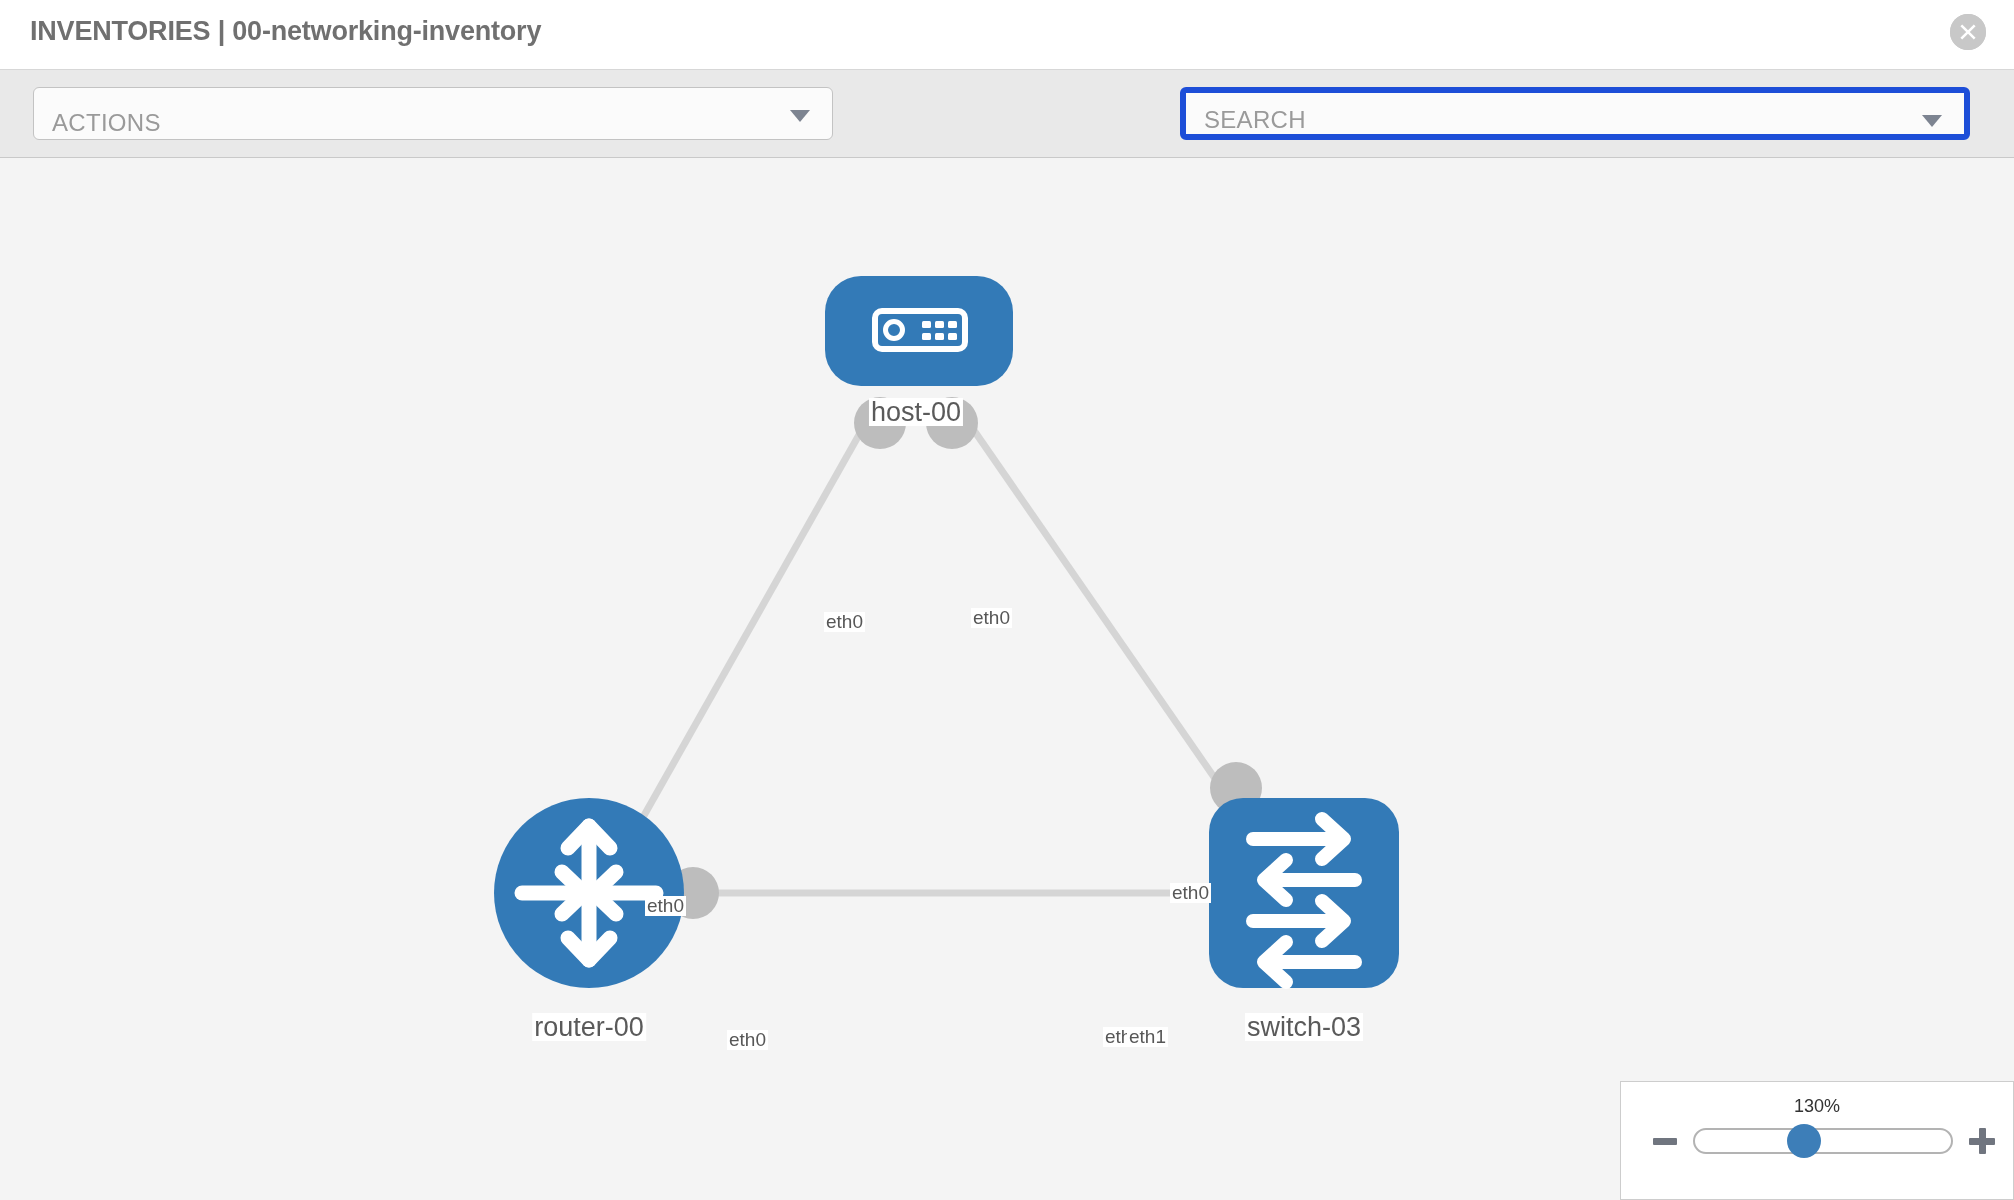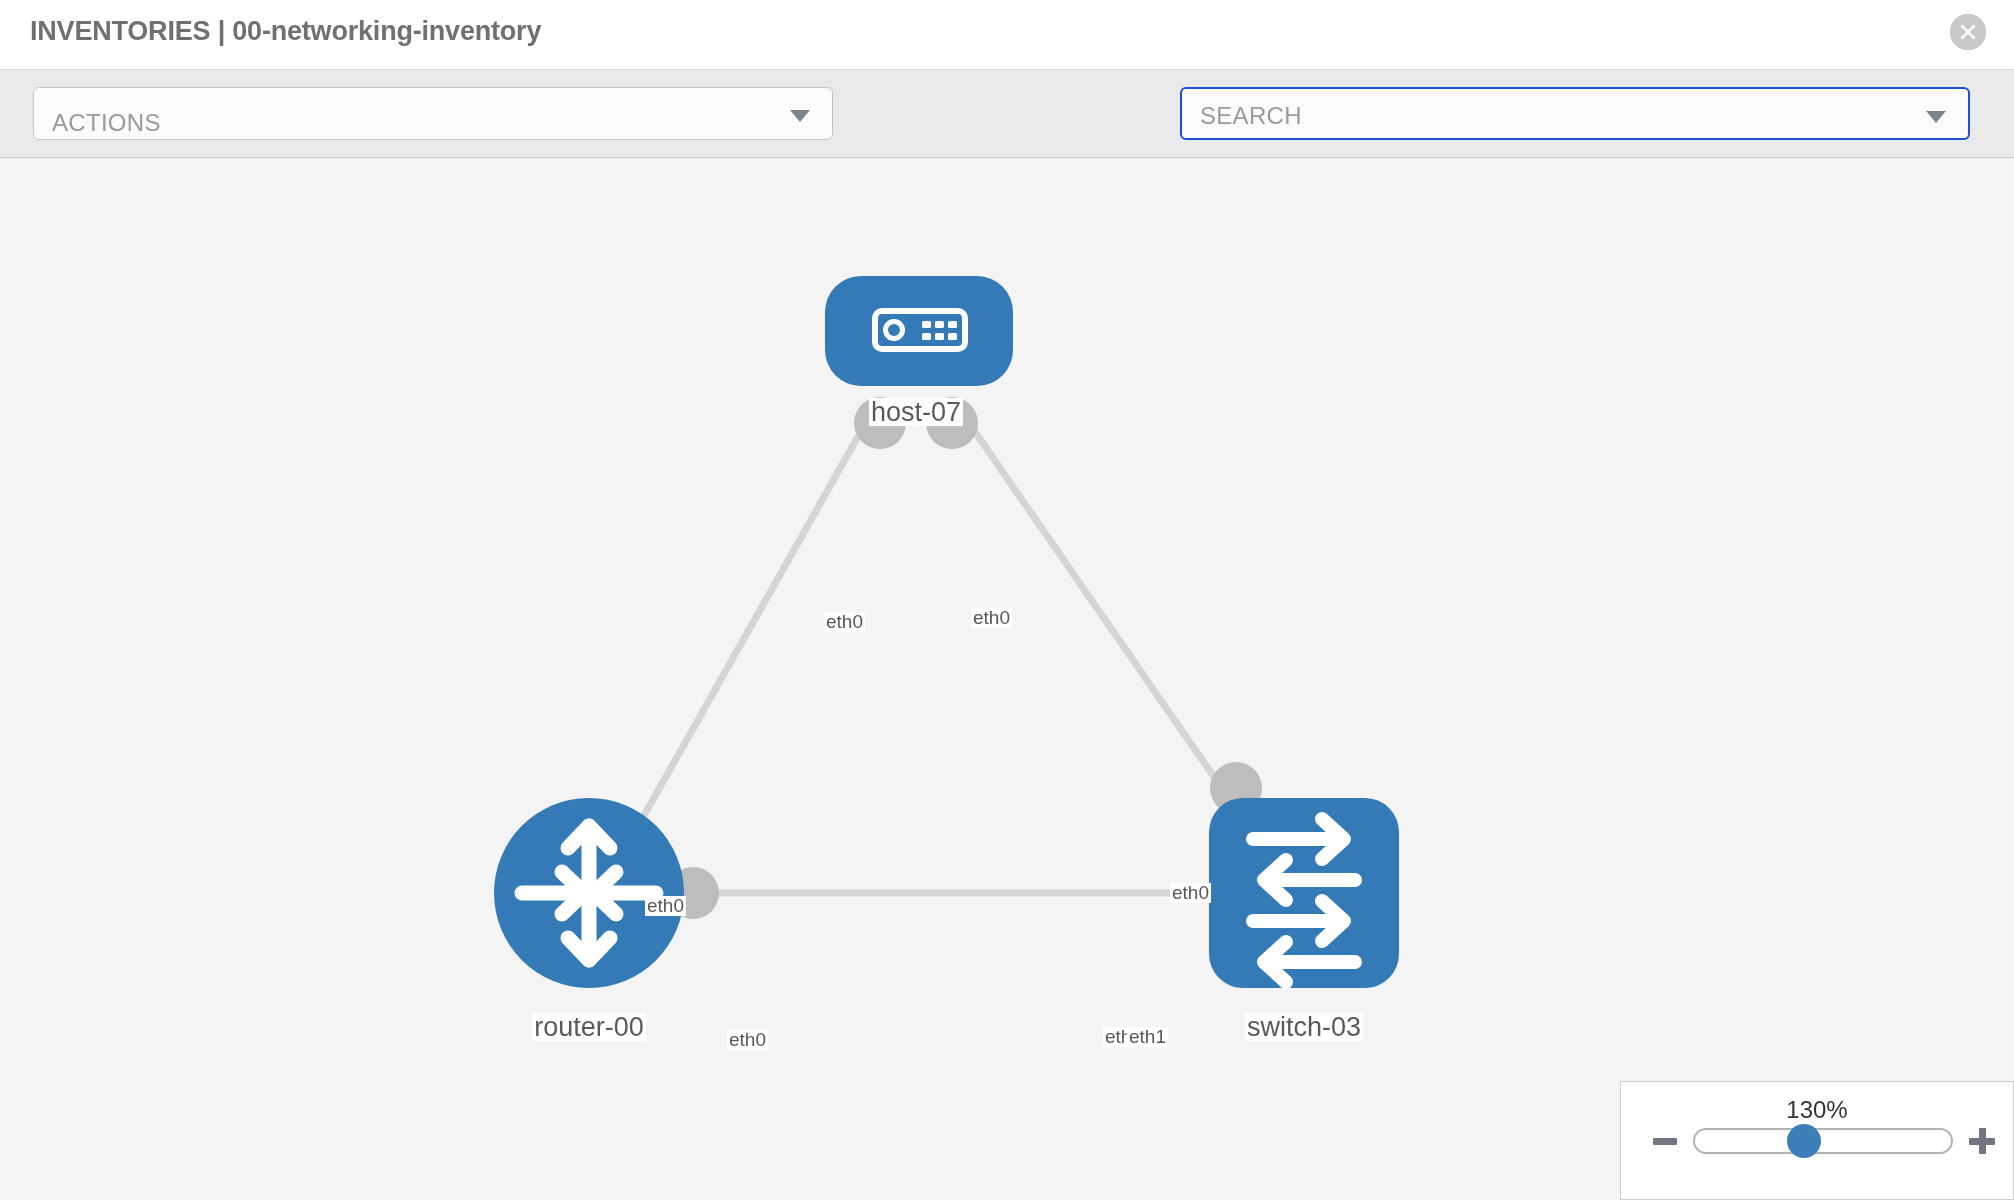--- a/index.html
+++ b/index.html
@@ -103,21 +103,21 @@
   #wrench-icon { left: 1040px; }
   #key-icon    { left: 1108px; }
 
   .search-select {
     position: absolute;
     left: 1180px;
     top: 17px;
     width: 790px;
     height: 53px;
     background: #fbfbfb;
-    border: 2px solid #1d4ed8;
+    border: 6px solid #1d4ed8;
     border-radius: 6px;
     box-sizing: border-box;
     cursor: text;
     padding-left: 11px;
   }
   .search-select .label {
     position: absolute;
     left: 18px;
     top: 13px;
     font-size: 24px;
@@ -171,21 +171,21 @@
     height: 119px;
     background: #ffffff;
     border: 1px solid #cdcdcd;
     box-sizing: border-box;
   }
   .zoom-value {
     position: absolute;
     top: 14px;
     left: 0; right: 0;
     text-align: center;
-    font-size: 24px;
+    font-size: 18px;
     color: #333333;
   }
   .zoom-minus {
     position: absolute;
     left: 32px;
     top: 56px;
     width: 24px;
     height: 7px;
     background: #70757f;
     border-radius: 1px;
@@ -341,21 +341,21 @@
 
           <line x1="1253" y1="763" x2="1342" y2="763"></line>
           <polyline points="1322,743 1344,763 1322,783"></polyline>
 
           <line x1="1355" y1="804" x2="1266" y2="804"></line>
           <polyline points="1286,784 1264,804 1286,824"></polyline>
         </g>
       </g>
     </svg>
 
-    <div class="node-label" style="left:916px; top:240px;">host-07</div>
+    <div class="node-label" style="left:916px; top:240px;">host-00</div>
 
     <div class="node-label" style="left:589px; top:855px;">router-00</div>
 
     <div class="node-label" style="left:1304px; top:855px;">switch-03</div>
 
     <div class="iface-label" style="left:824px; top:454px;">eth0</div>
 
     <div class="iface-label" style="left:971px; top:450px;">eth0</div>
 
     <div class="iface-label" style="left:645px; top:738px;">eth0</div>

